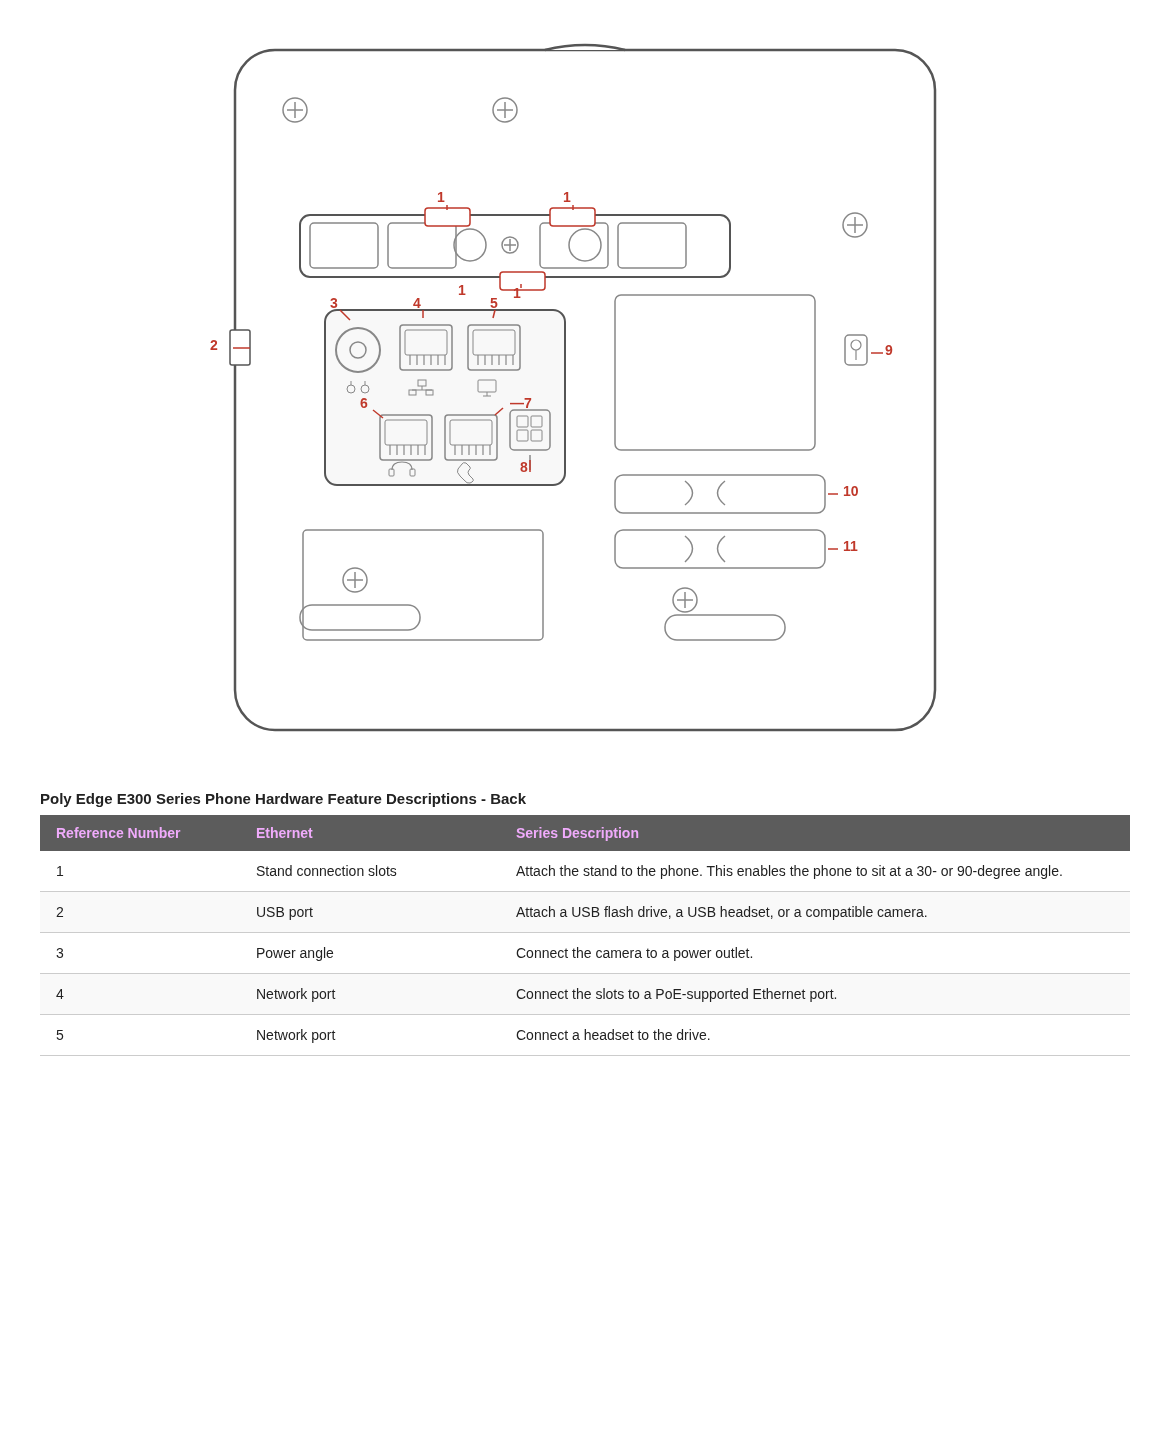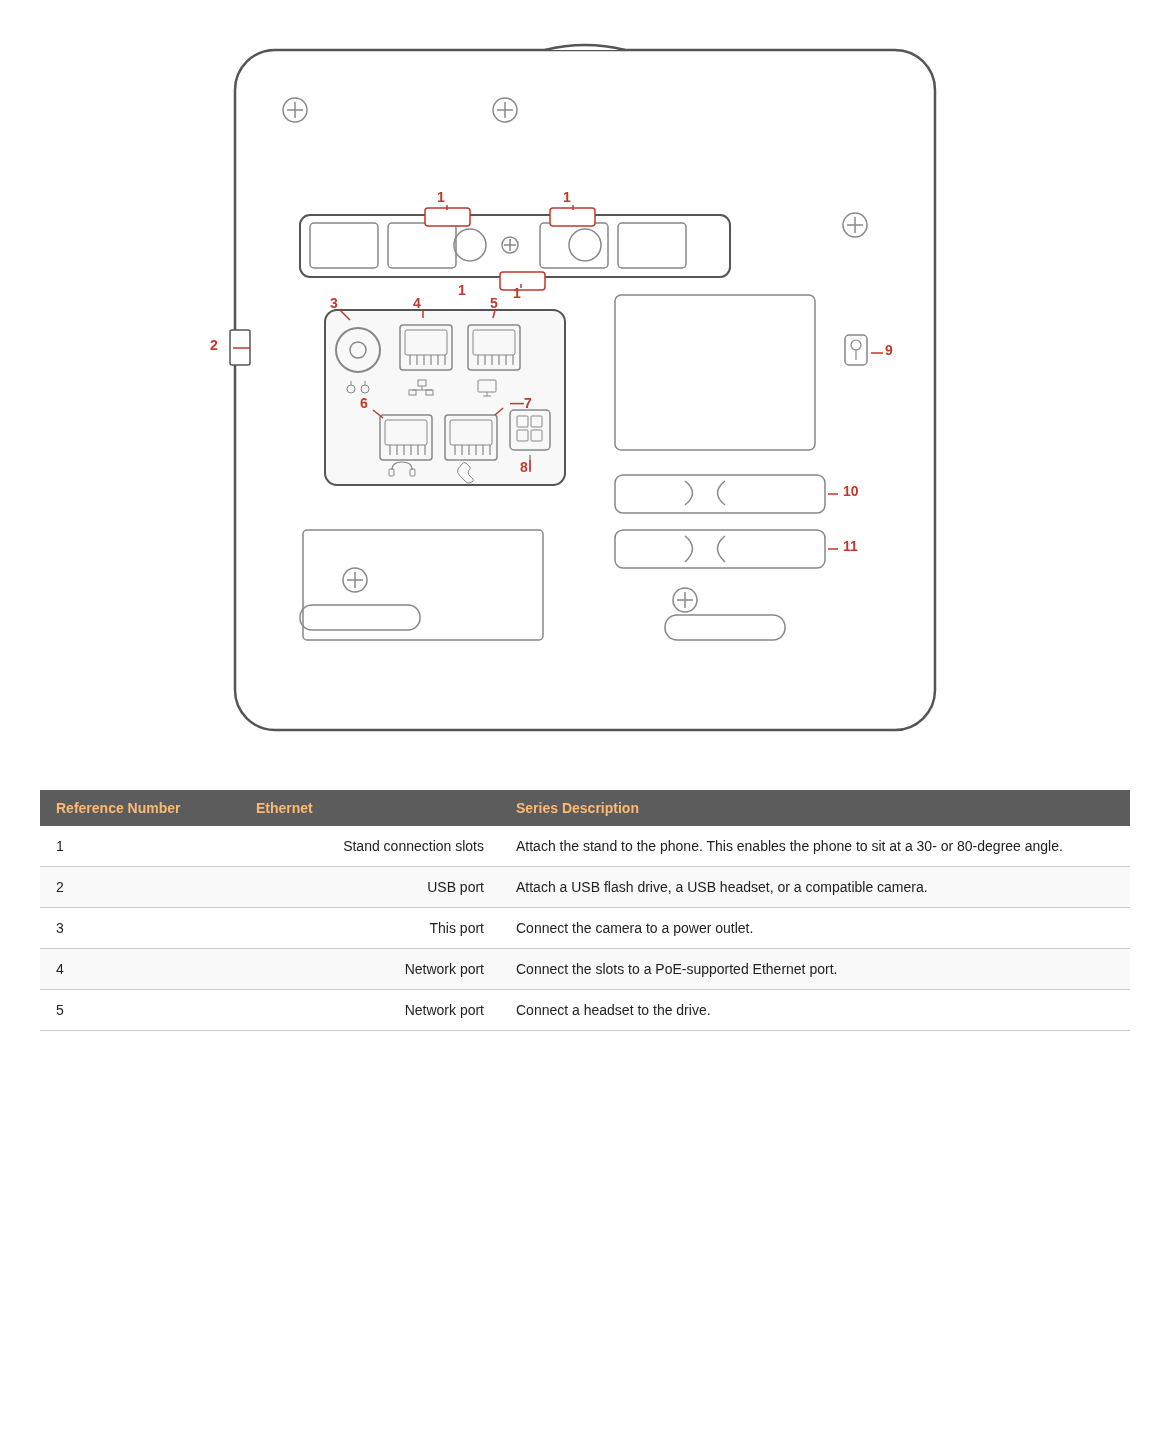--- a/index.html
+++ b/index.html
@@ -44,21 +44,21 @@
     }
 
     table {
       width: 100%;
       border-collapse: collapse;
       font-size: 14px;
     }
 
     thead tr {
       background-color: #5c5c5c;
-      color: #fdba74;
+      color: #f0abfc;
     }
 
     thead th {
       padding: 10px 16px;
       text-align: left;
       font-weight: bold;
       font-size: 14px;
     }
 
     tbody tr {
@@ -75,21 +75,20 @@
       font-size: 14px;
     }
 
     tbody td:first-child {
       width: 200px;
       font-weight: normal;
     }
 
     tbody td:nth-child(2) {
       width: 260px;
-      text-align: right;
     }
 
     .callout-label {
       fill: #c0392b;
       font-family: Arial, sans-serif;
       font-size: 14px;
       font-weight: bold;
     }
   </style>
 </head>
@@ -287,43 +286,44 @@
       <text x="648" y="456" class="callout-label">10</text>
       <line x1="643" y1="454" x2="633" y2="454" stroke="#c0392b" stroke-width="1.5"></line>
 
       <text x="648" y="511" class="callout-label">11</text>
       <line x1="643" y1="509" x2="633" y2="509" stroke="#c0392b" stroke-width="1.5"></line>
 
     </svg>
   </div>
 
   <div class="table-section">
+    <div class="table-title">Poly Edge E300 Series Phone Hardware Feature Descriptions - Back</div>
 
     <table>
       <thead>
         <tr>
           <th>Reference Number</th>
           <th>Ethernet</th>
           <th>Series Description</th>
         </tr>
       </thead>
       <tbody id="table-body">
       <tr>
             <td>1</td>
             <td>Stand connection slots</td>
-            <td>Attach the stand to the phone. This enables the phone to sit at a 30- or 80-degree angle.</td>
+            <td>Attach the stand to the phone. This enables the phone to sit at a 30- or 90-degree angle.</td>
           </tr>
           <tr>
             <td>2</td>
             <td>USB port</td>
             <td>Attach a USB flash drive, a USB headset, or a compatible camera.</td>
           </tr>
           <tr>
             <td>3</td>
-            <td>This port</td>
+            <td>Power angle</td>
             <td>Connect the camera to a power outlet.</td>
           </tr>
           <tr>
             <td>4</td>
             <td>Network port</td>
             <td>Connect the slots to a PoE-supported Ethernet port.</td>
           </tr>
           <tr>
             <td>5</td>
             <td>Network port</td>

